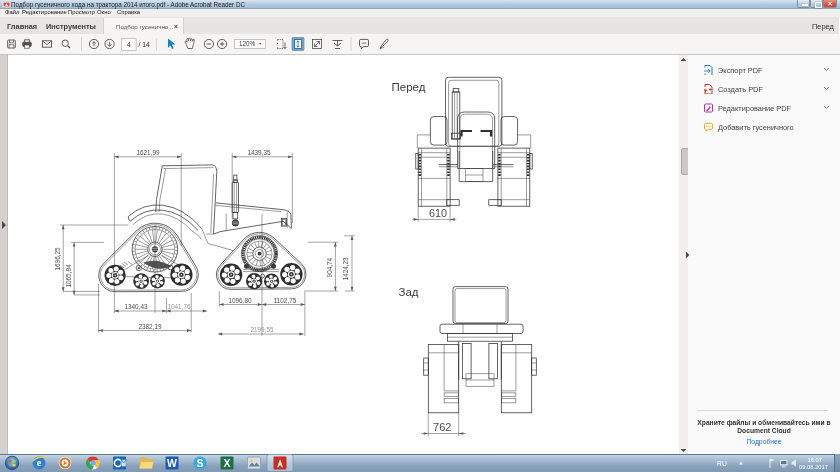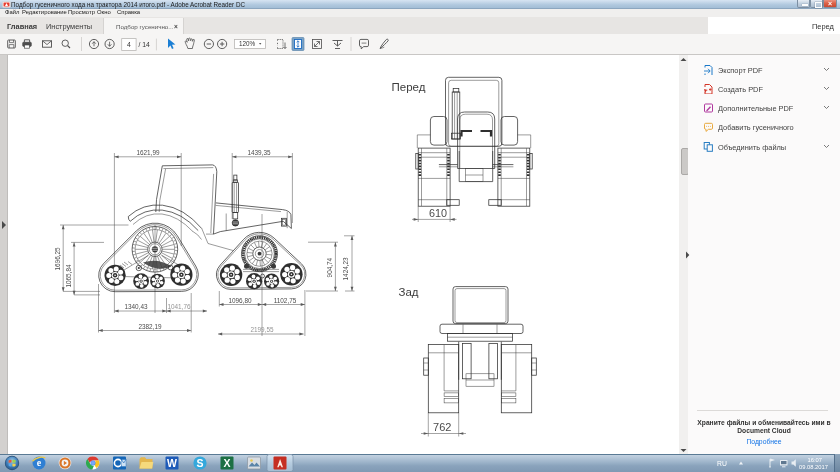--- a/index.html
+++ b/index.html
@@ -7,21 +7,21 @@
 #titlebar{left:0;top:0;width:840px;height:8px;background:linear-gradient(#d7e4f2,#b0c8de 60%,#a3bdd6);border-bottom:1px solid #8ca6bf;font-size:6.5px;color:#1c1c1c}
 #titletxt{left:11px;top:1px;white-space:nowrap;font-size:6.3px;color:#1c1c1c}
 .winbtn{top:0;height:8px;width:13px;border:1px solid #7d8fa2;border-top:none;box-sizing:border-box;border-radius:0 0 2px 2px}
 #btnmin{left:797px;background:linear-gradient(#e8eef5,#c2d1e0 50%,#aebfd1)}
 #btnmax{left:810px;background:linear-gradient(#e8eef5,#c2d1e0 50%,#aebfd1)}
 #btncls{left:823px;width:14px;background:linear-gradient(#eb9180,#dd6248 45%,#c94a32);color:#fff;font-size:7px;text-align:center;line-height:7px;font-weight:bold}
 
 #menubar{left:0;top:8.5px;width:840px;height:8.5px;background:#f0efee;font-size:5.9px;color:#1a1a1a}
 #menubar span{position:absolute;top:0.5px}
 
-#tabrow{left:0;top:17px;width:708px;height:17px;background:#e7e5e3;font-size:7.4px;color:#383838;border-bottom:1px solid #d8d6d4}
+#tabrow{left:0;top:17px;width:839px;height:17px;background:#e7e5e3;font-size:7.4px;color:#383838;border-bottom:1px solid #d8d6d4}
 #tabrow .t{position:absolute;top:5px}
 #doctab{left:103px;top:17.5px;width:79px;height:16.5px;background:#f6f5f4;border-left:1px solid #d5d3d1;border-right:1px solid #d5d3d1;font-size:6.2px;color:#555}
 #doctab span{position:absolute;left:12px;top:5px;white-space:nowrap}
 #doctab .x{left:70px;top:5.5px;color:#444;font-size:6.5px;font-weight:bold}
 
 #toolbar{left:0;top:34px;width:840px;height:20px;background:#f6f5f4;border-bottom:1px solid #c9c7c5}
 
 #docarea{left:0;top:55px;width:688px;height:399px;background:#fff}
 #leftstrip{left:0;top:55px;width:7px;height:399px;background:#d3d1cf;border-right:1px solid #bfbdbb}
 #scrollcol{left:679px;top:55px;width:9px;height:399px;background:#f1f0ef;border-right:1px solid #c6c4c2}
@@ -56,21 +56,21 @@
   </svg>
 <div class="abs" id="menubar">
   <span style="left:5px">Файл</span>
     <span style="left:22px">Редактирование</span>
     <span style="left:68px">Просмотр</span>
     <span style="left:97px">Окно</span>
     <span style="left:117px">Справка</span>
 </div>
 <div class="abs" id="tabrow">
   <span class="t" style="left:7px;color:#3a3a3a;font-weight:bold">Главная</span>
-  <span class="t" style="left:46px;color:#3a3a3a;font-weight:normal">Инструменты</span>
+  <span class="t" style="left:46px;color:#3a3a3a;font-weight:bold">Инструменты</span>
   <svg class="abs" style="left:796px;top:21px" width="11" height="11">
       <circle cx="5.5" cy="5.5" r="4.7" fill="none" stroke="#5a5a5a" stroke-width="0.9"></circle>
       <text x="5.5" y="8.4" text-anchor="middle" font-size="7.5" fill="#5a5a5a" font-family="Liberation Sans">?</text>
     </svg>
   <span class="t" style="left:812px;color:#303030">Перед</span>
 </div>
 <div class="abs" id="doctab">
     <span>Подбор гусенично...</span>
     <span class="x">×</span>
   </div>
@@ -493,43 +493,33 @@
       <span class="txt">Создать PDF</span>
       <svg class="chev2" width="7" height="5">
         <path d="M1 1 3.5 3.5 6 1" stroke="#6b6b6b" stroke-width="0.9" fill="none"></path>
       </svg>
     </div>
 <div class="prow" style="top:46.5px">
       <svg width="11" height="11" fill="none" stroke="#b0399f" stroke-width="1">
         <rect x="1.5" y="2" width="8" height="8" rx="1"></rect>
         <path d="M3.5 8 7 4.2l1 1L4.5 9l-1.3 0.3z" fill="#b0399f" stroke="none"></path>
       </svg>
-      <span class="txt">Дополнительные PDF</span>
+      <span class="txt">Редактирование PDF</span>
       <svg class="chev2" width="7" height="5">
         <path d="M1 1 3.5 3.5 6 1" stroke="#6b6b6b" stroke-width="0.9" fill="none"></path>
       </svg>
     </div>
 <div class="prow" style="top:65.5px">
       <svg width="11" height="11" fill="none" stroke="#e9a93d" stroke-width="1">
         <path d="M1.5 3.5a1.2 1.2 0 0 1 1.2-1.2h5.6a1.2 1.2 0 0 1 1.2 1.2v3.6a1.2 1.2 0 0 1-1.2 1.2H5.5L3 10.4V8.3h-0.3a1.2 1.2 0 0 1-1.2-1.2z"></path>
         <circle cx="3.6" cy="5.3" r="0.5" fill="#e9a93d" stroke="none"></circle>
         <circle cx="5.5" cy="5.3" r="0.5" fill="#e9a93d" stroke="none"></circle>
         <circle cx="7.4" cy="5.3" r="0.5" fill="#e9a93d" stroke="none"></circle>
       </svg>
       <span class="txt">Добавить гусеничного</span>
-    </div>
-<div class="prow" style="top:86px">
-      <svg width="11" height="11" fill="none" stroke="#2a7ec2" stroke-width="1">
-        <rect x="1.2" y="1.5" width="5.2" height="6.5"></rect>
-        <rect x="4.2" y="3.8" width="5.2" height="6.5" fill="#fbfafa"></rect>
-      </svg>
-      <span class="txt">Объединить файлы</span>
-      <svg class="chev2" width="7" height="5">
-        <path d="M1 1 3.5 3.5 6 1" stroke="#6b6b6b" stroke-width="0.9" fill="none"></path>
-      </svg>
     </div>
 </div>
 <div class="abs" id="clouddiv"></div>
 <div class="abs" id="cloudtxt">Храните файлы и обменивайтесь ими в<br>Document Cloud</div>
 <div class="abs" id="cloudlink">Подробнее</div>
 <div class="abs" id="taskbar"></div>
 <svg class="abs" style="left:0;top:454px" width="840" height="18">
 
   <circle cx="12" cy="9" r="7.2" fill="#2d4f72"></circle>
     <circle cx="12" cy="9" r="6.6" fill="url(#orbg)"></circle>

